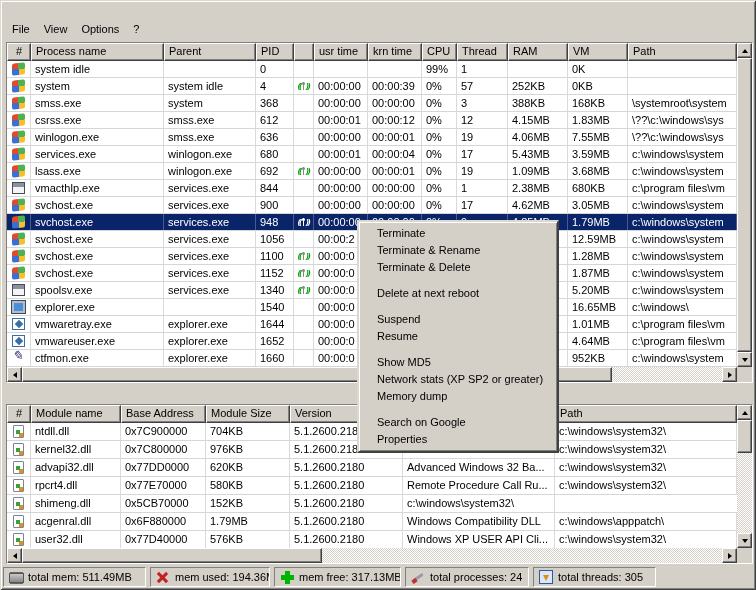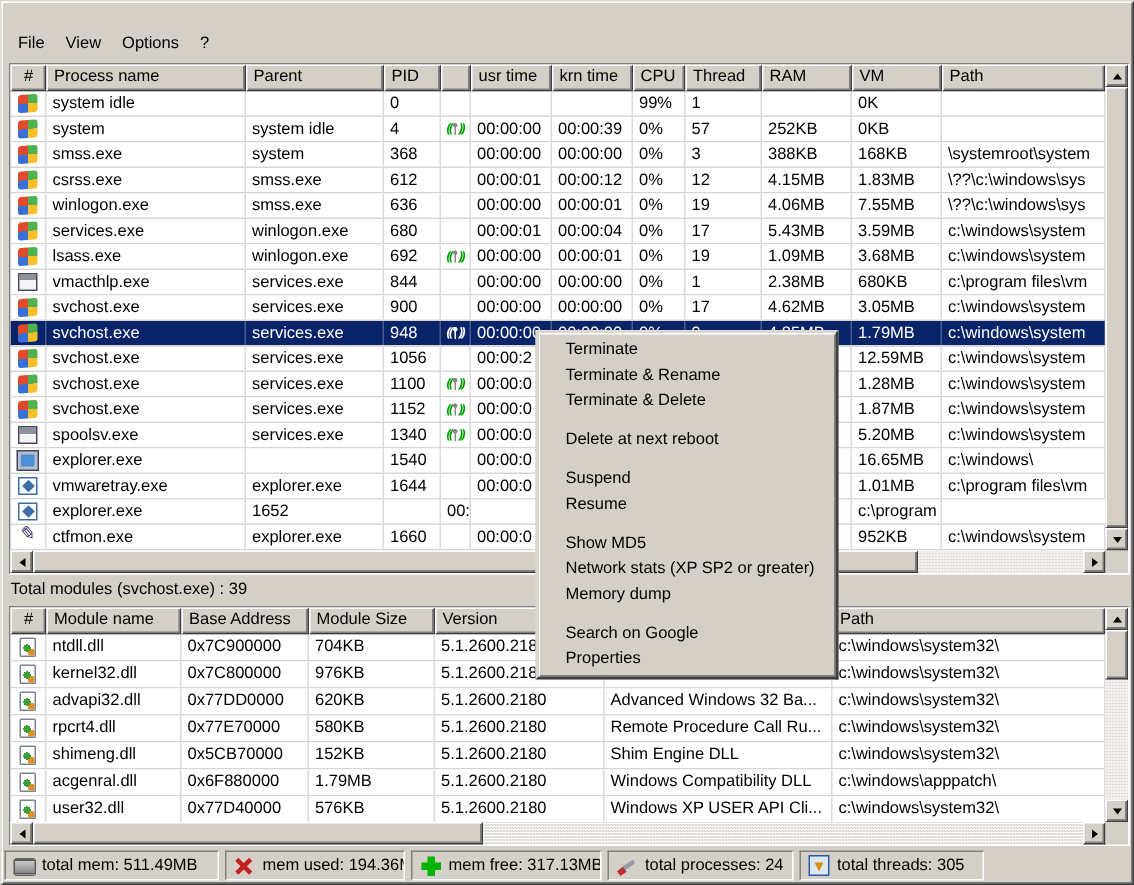--- a/index.html
+++ b/index.html
@@ -473,20 +473,21 @@
           <span class="cell"></span>
           <span class="cell"></span>
           <span class="cell">1.01MB</span>
           <span class="cell">c:\program files\vm</span>
         </div>
 
         <div class="lrow">
           <span class="cell icell">
             <i class="pic" data-icon="vmware"></i>
           </span>
+          <span class="cell">vmwareuser.exe</span>
           <span class="cell">explorer.exe</span>
           <span class="cell">1652</span>
           <span class="cell icell">
             <i class="ant" data-on="false">
               <b></b>
             </i>
           </span>
           <span class="cell">00:00:0</span>
           <span class="cell"></span>
           <span class="cell"></span>
@@ -523,21 +524,20 @@
       <div class="sb arr down" style="position:absolute; bottom:0; left:0; width:15px; height:15px;"></div>
     </div>
     <div class="sbar" style="left:0; bottom:0; width:730px; height:15px;">
       <div class="sb arr left" style="position:absolute; left:0; top:0; width:15px; height:15px;"></div>
       <div class="sb" style="position:absolute; left:15px; top:0; width:590px; height:15px;"></div>
       <div class="sb arr right" style="position:absolute; right:0; top:0; width:15px; height:15px;"></div>
     </div>
     <div class="corner"></div>
   </div>
 
-  <div id="modlabel">Total modules (svchost.exe) : 39</div>
 
   <div id="modlist" class="listbox">
     <div class="hdrrow">
 
     <span class="hcell">#</span>
         <span class="hcell">Module name</span>
         <span class="hcell">Base Address</span>
         <span class="hcell">Module Size</span>
         <span class="hcell">Version</span>
         <span class="hcell"></span>
@@ -594,21 +594,20 @@
         </div>
 
         <div class="lrow">
           <span class="cell icell">
             <i class="mic"></i>
           </span>
           <span class="cell">shimeng.dll</span>
           <span class="cell">0x5CB70000</span>
           <span class="cell">152KB</span>
           <span class="cell">5.1.2600.2180</span>
-          <span class="cell">Shim Engine DLL</span>
           <span class="cell">c:\windows\system32\</span>
         </div>
 
         <div class="lrow">
           <span class="cell icell">
             <i class="mic"></i>
           </span>
           <span class="cell">acgenral.dll</span>
           <span class="cell">0x6F880000</span>
           <span class="cell">1.79MB</span>

